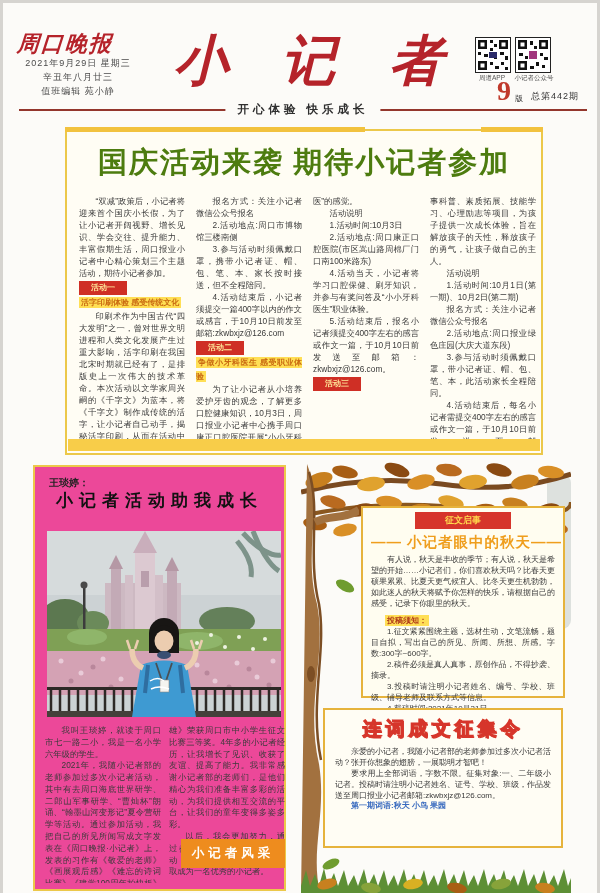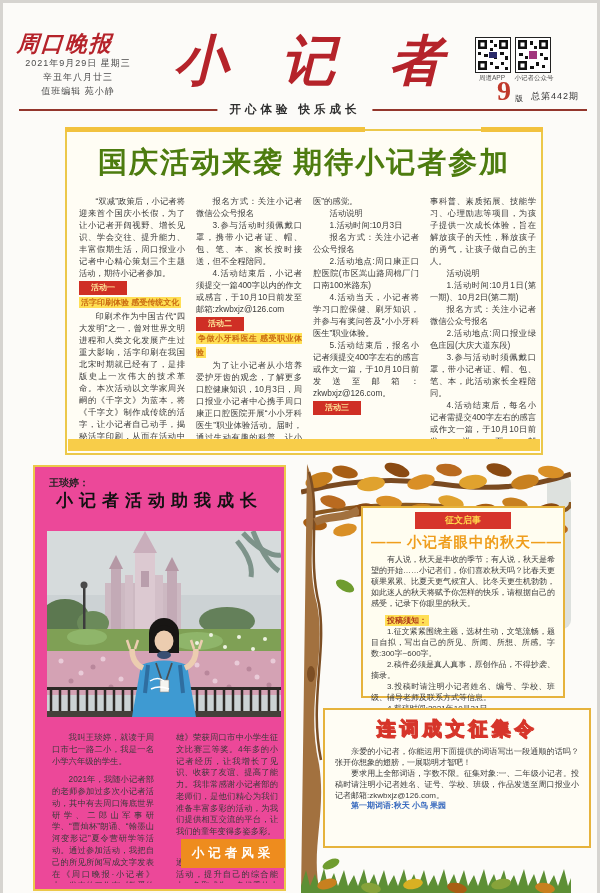--- a/index.html
+++ b/index.html
@@ -7,21 +7,21 @@
         font-family:"Liberation Sans","DejaVu Sans",sans-serif;color:#333;overflow:hidden;
         border-left:3px solid #d6d4d0;border-top:3px solid #d6d4d0;border-right:3px solid #d6d4d0;box-sizing:border-box;}
   .abs{position:absolute;}
   
   .paper-name{left:14px;top:26px;width:130px;font-family:"Liberation Serif",serif;font-style:italic;
               font-weight:bold;font-size:22px;color:#b5232a;letter-spacing:2px;transform:skewX(-4deg);}
   .mast-line{width:130px;left:10px;text-align:center;font-size:9px;color:#4a4a4a;letter-spacing:1px;}
   .main-title{left:140px;top:22px;width:320px;text-align:right;font-family:"Liberation Serif",serif;
               font-weight:bold;font-style:italic;font-size:54px;color:#b5232a;letter-spacing:20px;}
   .motto-rule{left:16px;top:106px;width:568px;height:2px;background:#93362c;}
-  .motto{left:292px;top:99px;transform:translateX(-50%);background:#fcfbf8;padding:0 12px;
+  .motto{left:300px;top:99px;transform:translateX(-50%);background:#fcfbf8;padding:0 12px;
          font-size:11.5px;color:#2f2f2f;letter-spacing:4px;font-weight:bold;white-space:nowrap;}
   .qr{width:34px;height:34px;background:#fff;border:1px solid #222;}
   .qr svg{display:block;width:100%;height:100%;}
   .qr-label{font-size:6.5px;color:#555;text-align:center;width:46px;white-space:nowrap;}
   .page-num{font-size:28px;color:#c0392b;font-weight:bold;font-family:"Liberation Serif",serif;}
   .page-unit{font-size:8px;color:#333;}
   .issue{font-size:9px;color:#333;letter-spacing:1px;}
   
   .feature-box{left:62px;top:126px;width:478px;height:326px;background:#fffdf4;
                border:2px solid #ecc84a;box-sizing:border-box;}
@@ -38,36 +38,36 @@
   .bottom-strip{left:1px;bottom:2px;width:472px;height:12px;background:#f8cd49;}
   
   .story-box{left:30px;top:462px;width:253px;height:426px;background:#ec4899;
              border:2px solid #ecc84a;box-sizing:border-box;}
   .byline{left:14px;top:9px;font-size:10px;font-weight:bold;color:#222;}
   .story-title{left:0;top:22px;width:100%;text-align:center;font-size:17px;font-weight:900;
                color:#111;letter-spacing:6px;}
   .photo{left:12px;top:64px;width:234px;height:186px;overflow:hidden;}
   .scol{top:258px;height:158px;width:116px;font-size:8.3px;line-height:1.42;text-align:justify;
         color:#3a3a3a;overflow:hidden;}
-  .scol p{margin:7px;text-indent:2em;}
+  .scol p{margin:0;text-indent:2em;}
   .badge{left:146px;top:372px;width:104px;height:29px;background:#ee8c1e;color:#fff;
          font-size:12.5px;font-weight:bold;letter-spacing:4px;display:flex;align-items:center;justify-content:center;}
   
   .autumn-panel{left:298px;top:455px;width:270px;height:438px;}
   .grey-plate{right:0;top:16px;width:24px;height:155px;background:#dde1de;border-radius:9px;}
   .boxA{left:60px;top:48px;width:204px;height:192px;background:#fffdf0;border:2px solid #e6b33c;
         box-sizing:border-box;z-index:3;padding:4px 8px 0 8px;}
   .ribbon{display:block;margin:0 auto;width:64px;text-align:center;background:#d6352b;color:#ffd94d;
           font-size:9px;font-weight:bold;padding:2px 16px;}
   .atitle{text-align:center;font-size:14.5px;font-weight:900;color:#ef9e1d;letter-spacing:1px;
           margin:4px 0 3px 0;white-space:nowrap;}
   .boxA p,.boxB p{margin:0;font-size:8px;line-height:1.36;text-align:justify;color:#3a3a3a;text-indent:2em;}
   .notice-chip{display:inline-block;background:#ffdf55;color:#b03a1a;font-weight:bold;font-size:8px;
                padding:0 2px;margin:2px 0 1px 14px;}
-  .boxB{left:22px;top:250px;width:268px;height:140px;background:#fffdf4;border:2px solid #e6b33c;
+  .boxB{left:22px;top:250px;width:240px;height:140px;background:#fffdf4;border:2px solid #e6b33c;
         box-sizing:border-box;z-index:3;padding:6px 10px 0 10px;}
   .btitle{text-align:center;font-size:19px;font-weight:900;color:#ffd23e;letter-spacing:4px;
           -webkit-text-stroke:1px #d6352b;text-shadow:1px 1px 0 #d6352b;margin-bottom:5px;white-space:nowrap;}
   .words-line{color:#3a6bbf !important;font-weight:bold;}
   .canopy{left:0;top:0;width:270px;height:86px;z-index:1;}
   .trunk{left:0;top:6px;width:58px;height:432px;z-index:2;}
   .floor{left:0;bottom:0;width:270px;height:48px;z-index:2;}
 </style>
 </head>
 <body>
@@ -144,32 +144,32 @@
       <p>“双减”政策后，小记者将迎来首个国庆小长假，为了让小记者开阔视野、增长见识、学会交往、提升能力、丰富假期生活，周口报业小记者中心精心策划三个主题活动，期待小记者参加。</p>
       <span class="act-label">活动一</span><br>
       <span class="act-sub">活字印刷体验 感受传统文化</span>
       <p>印刷术作为中国古代“四大发明”之一，曾对世界文明进程和人类文化发展产生过重大影响，活字印刷在我国北宋时期就已经有了，是排版史上一次伟大的技术革命。本次活动以文学家周兴嗣的《千字文》为蓝本，将《千字文》制作成传统的活字，让小记者自己动手，揭秘活字印刷，从而在活动中感受家乡周口优秀传统文化，了解文字的起源与演变。</p>
       
       
     </div>
 
     <div class="abs fcol" style="left:129px;">
       <p>报名方式：关注小记者微信公众号报名</p>
+      <p>2.活动地点:周口市博物馆三楼南侧</p>
       <p>3.参与活动时须佩戴口罩，携带小记者证、帽、包、笔、本、家长按时接送，但不全程陪同。</p>
       <p>4.活动结束后，小记者须提交一篇400字以内的作文或感言，于10月10日前发至邮箱:zkwbxjz@126.com</p>
       <span class="act-label">活动二</span><br>
       <span class="act-sub">争做小牙科医生 感受职业体验</span>
       <p>为了让小记者从小培养爱护牙齿的观念，了解更多口腔健康知识，10月3日，周口报业小记者中心携手周口康正口腔医院开展“小小牙科医生”职业体验活动。届时，通过生动有趣的科普，让小记者掌握如何保护牙齿，从而更加关注自己的口腔健康，还可以亲身体验一次当“牙</p>
     </div>
 
     <div class="abs fcol" style="left:246px;">
       <p class="noindent">医”的感觉。</p>
       <p>活动说明</p>
       <p>1.活动时间:10月3日</p>
-      <p>报名方式：关注小记者公众号报名</p>
       <p>2.活动地点:周口康正口腔医院(市区嵩山路周棉厂门口南100米路东)</p>
       <p>4.活动当天，小记者将学习口腔保健、刷牙知识，并参与有奖问答及“小小牙科医生”职业体验。</p>
       <p>5.活动结束后，报名小记者须提交400字左右的感言或作文一篇，于10月10日前发送至邮箱：zkwbxjz@126.com。</p>
       <span class="act-label">活动三</span><br>
       
       
     </div>
 
     <div class="abs fcol" style="left:363px;">
       <p class="noindent">事科普、素质拓展、技能学习、心理励志等项目，为孩子提供一次成长体验，旨在解放孩子的天性，释放孩子的勇气，让孩子做自己的主人。</p>
@@ -336,21 +336,21 @@
       <span class="notice-chip">投稿须知：</span>
       <p>1.征文紧紧围绕主题，选材生动，文笔流畅，题目自拟，写出自己的所见、所闻、所想、所感。字数:300字~600字。</p>
       <p>2.稿件必须是真人真事，原创作品，不得抄袭、摘录。</p>
       <p>3.投稿时请注明小记者姓名、编号、学校、班级、辅导老师及联系方式等信息。</p>
       <p>4.截稿时间:2021年10月31日。</p>
       <p>投稿邮箱:zkwbxjz@126.com。</p>
     </div>
 
     <div class="abs boxB">
       <div class="btitle">连词成文征集令</div>
-      <p>亲爱的小记者，你能运用下面提供的词语写出一段通顺的话吗？张开你想象的翅膀，一展聪明才智吧！</p>
+      <p>亲爱的小记者，我随小记者部的老师参加过多次小记者活动？张开你想象的翅膀，一展聪明才智吧！</p>
       <p>要求用上全部词语，字数不限。征集对象:一、二年级小记者。投稿时请注明小记者姓名、证号、学校、班级，作品发送至周口报业小记者邮箱:zkwbxjz@126.com。</p>
       <p class="words-line">第一期词语:秋天  小鸟  果园</p>
     </div>
 
     <svg class="abs floor" viewBox="0 0 270 48">
       <path d="M0,48 L0,38 L5,22 L9,38 L14,26 L18,38 L23,20 L27,38 L33,25 L37,38 L43,22 L47,38 L53,27 L57,38 L63,21 L67,38 L73,26 L77,38 L83,22 L87,38 L93,27 L97,38 L103,21 L107,38 L113,26 L117,38 L123,22 L127,38 L133,27 L137,38 L143,21 L147,38 L153,26 L157,38 L163,22 L167,38 L173,27 L177,38 L183,21 L187,38 L193,26 L197,38 L203,22 L207,38 L213,27 L217,38 L223,21 L227,38 L233,26 L237,38 L243,22 L247,38 L253,27 L257,38 L263,21 L267,38 L270,30 L270,48 Z" fill="#5d8f35"></path>
       <ellipse cx="26" cy="36" rx="10" ry="5" fill="#c8801f" transform="rotate(-14 26 36)"></ellipse>
       <ellipse cx="70" cy="40" rx="10" ry="5" fill="#87a33a" transform="rotate(10 70 40)"></ellipse>
       <ellipse cx="112" cy="36" rx="10" ry="5" fill="#d8b023" transform="rotate(-10 112 36)"></ellipse>
       <ellipse cx="156" cy="40" rx="10" ry="5" fill="#a85e14" transform="rotate(12 156 40)"></ellipse>

